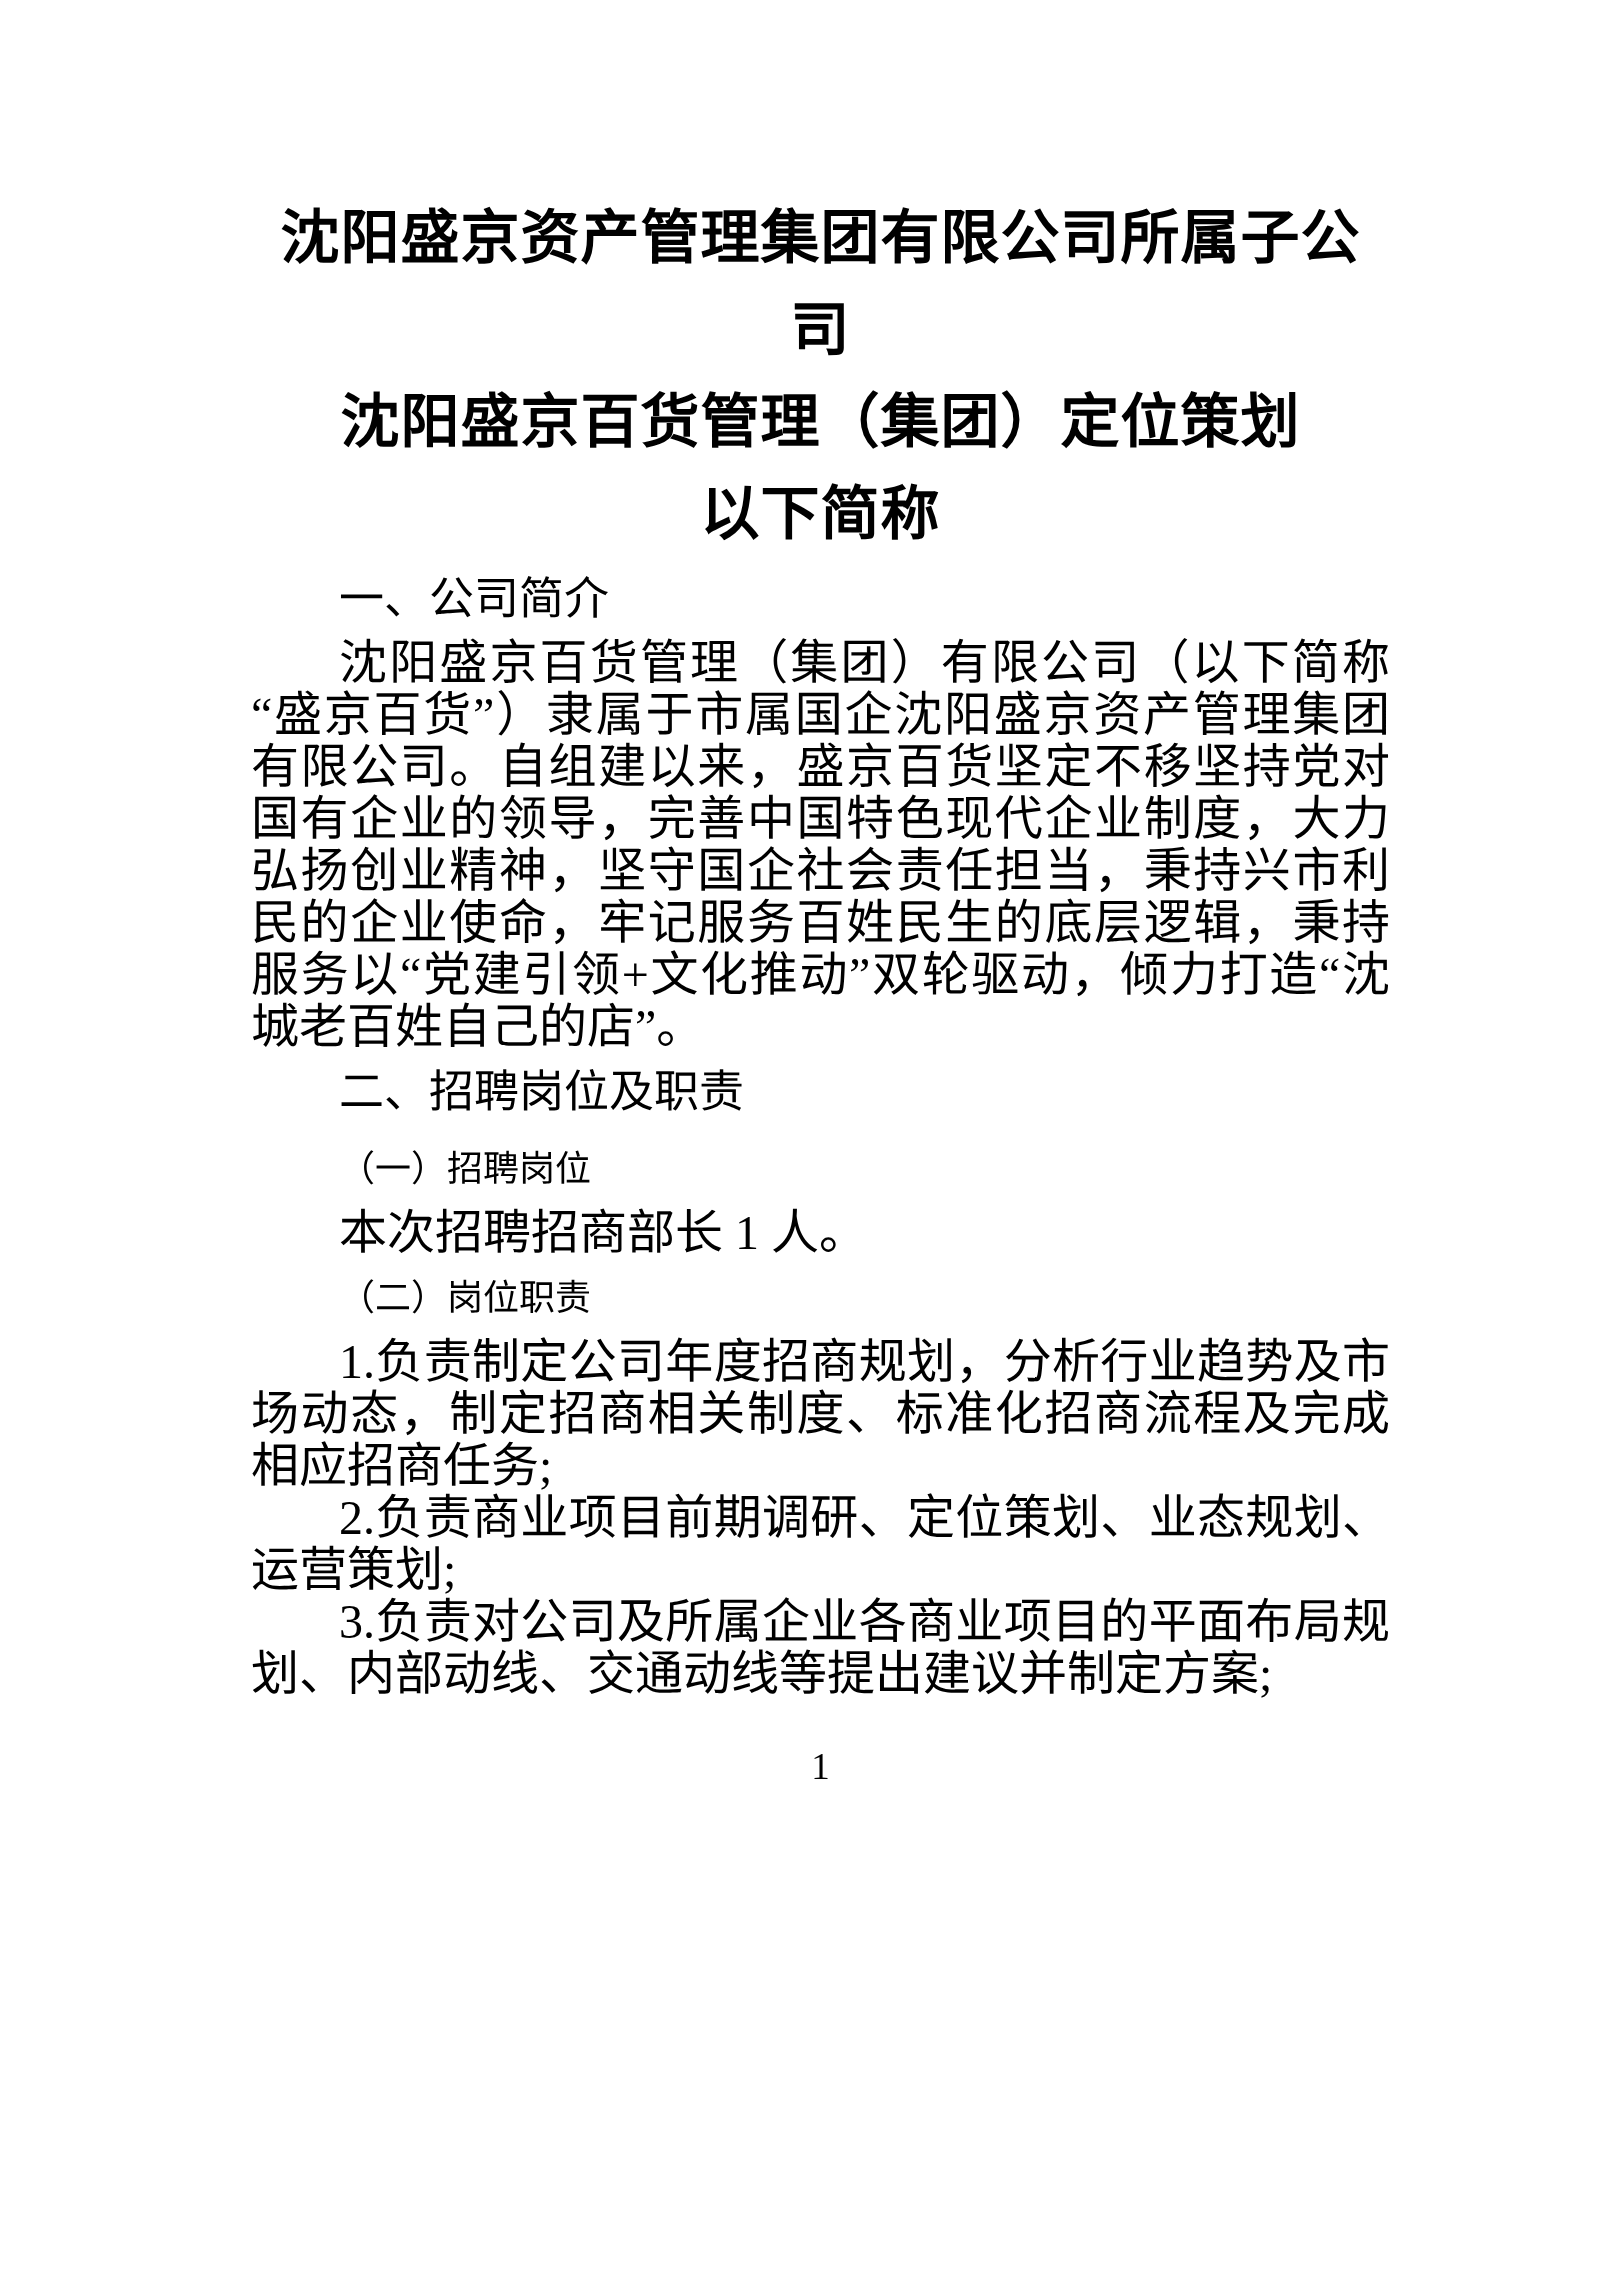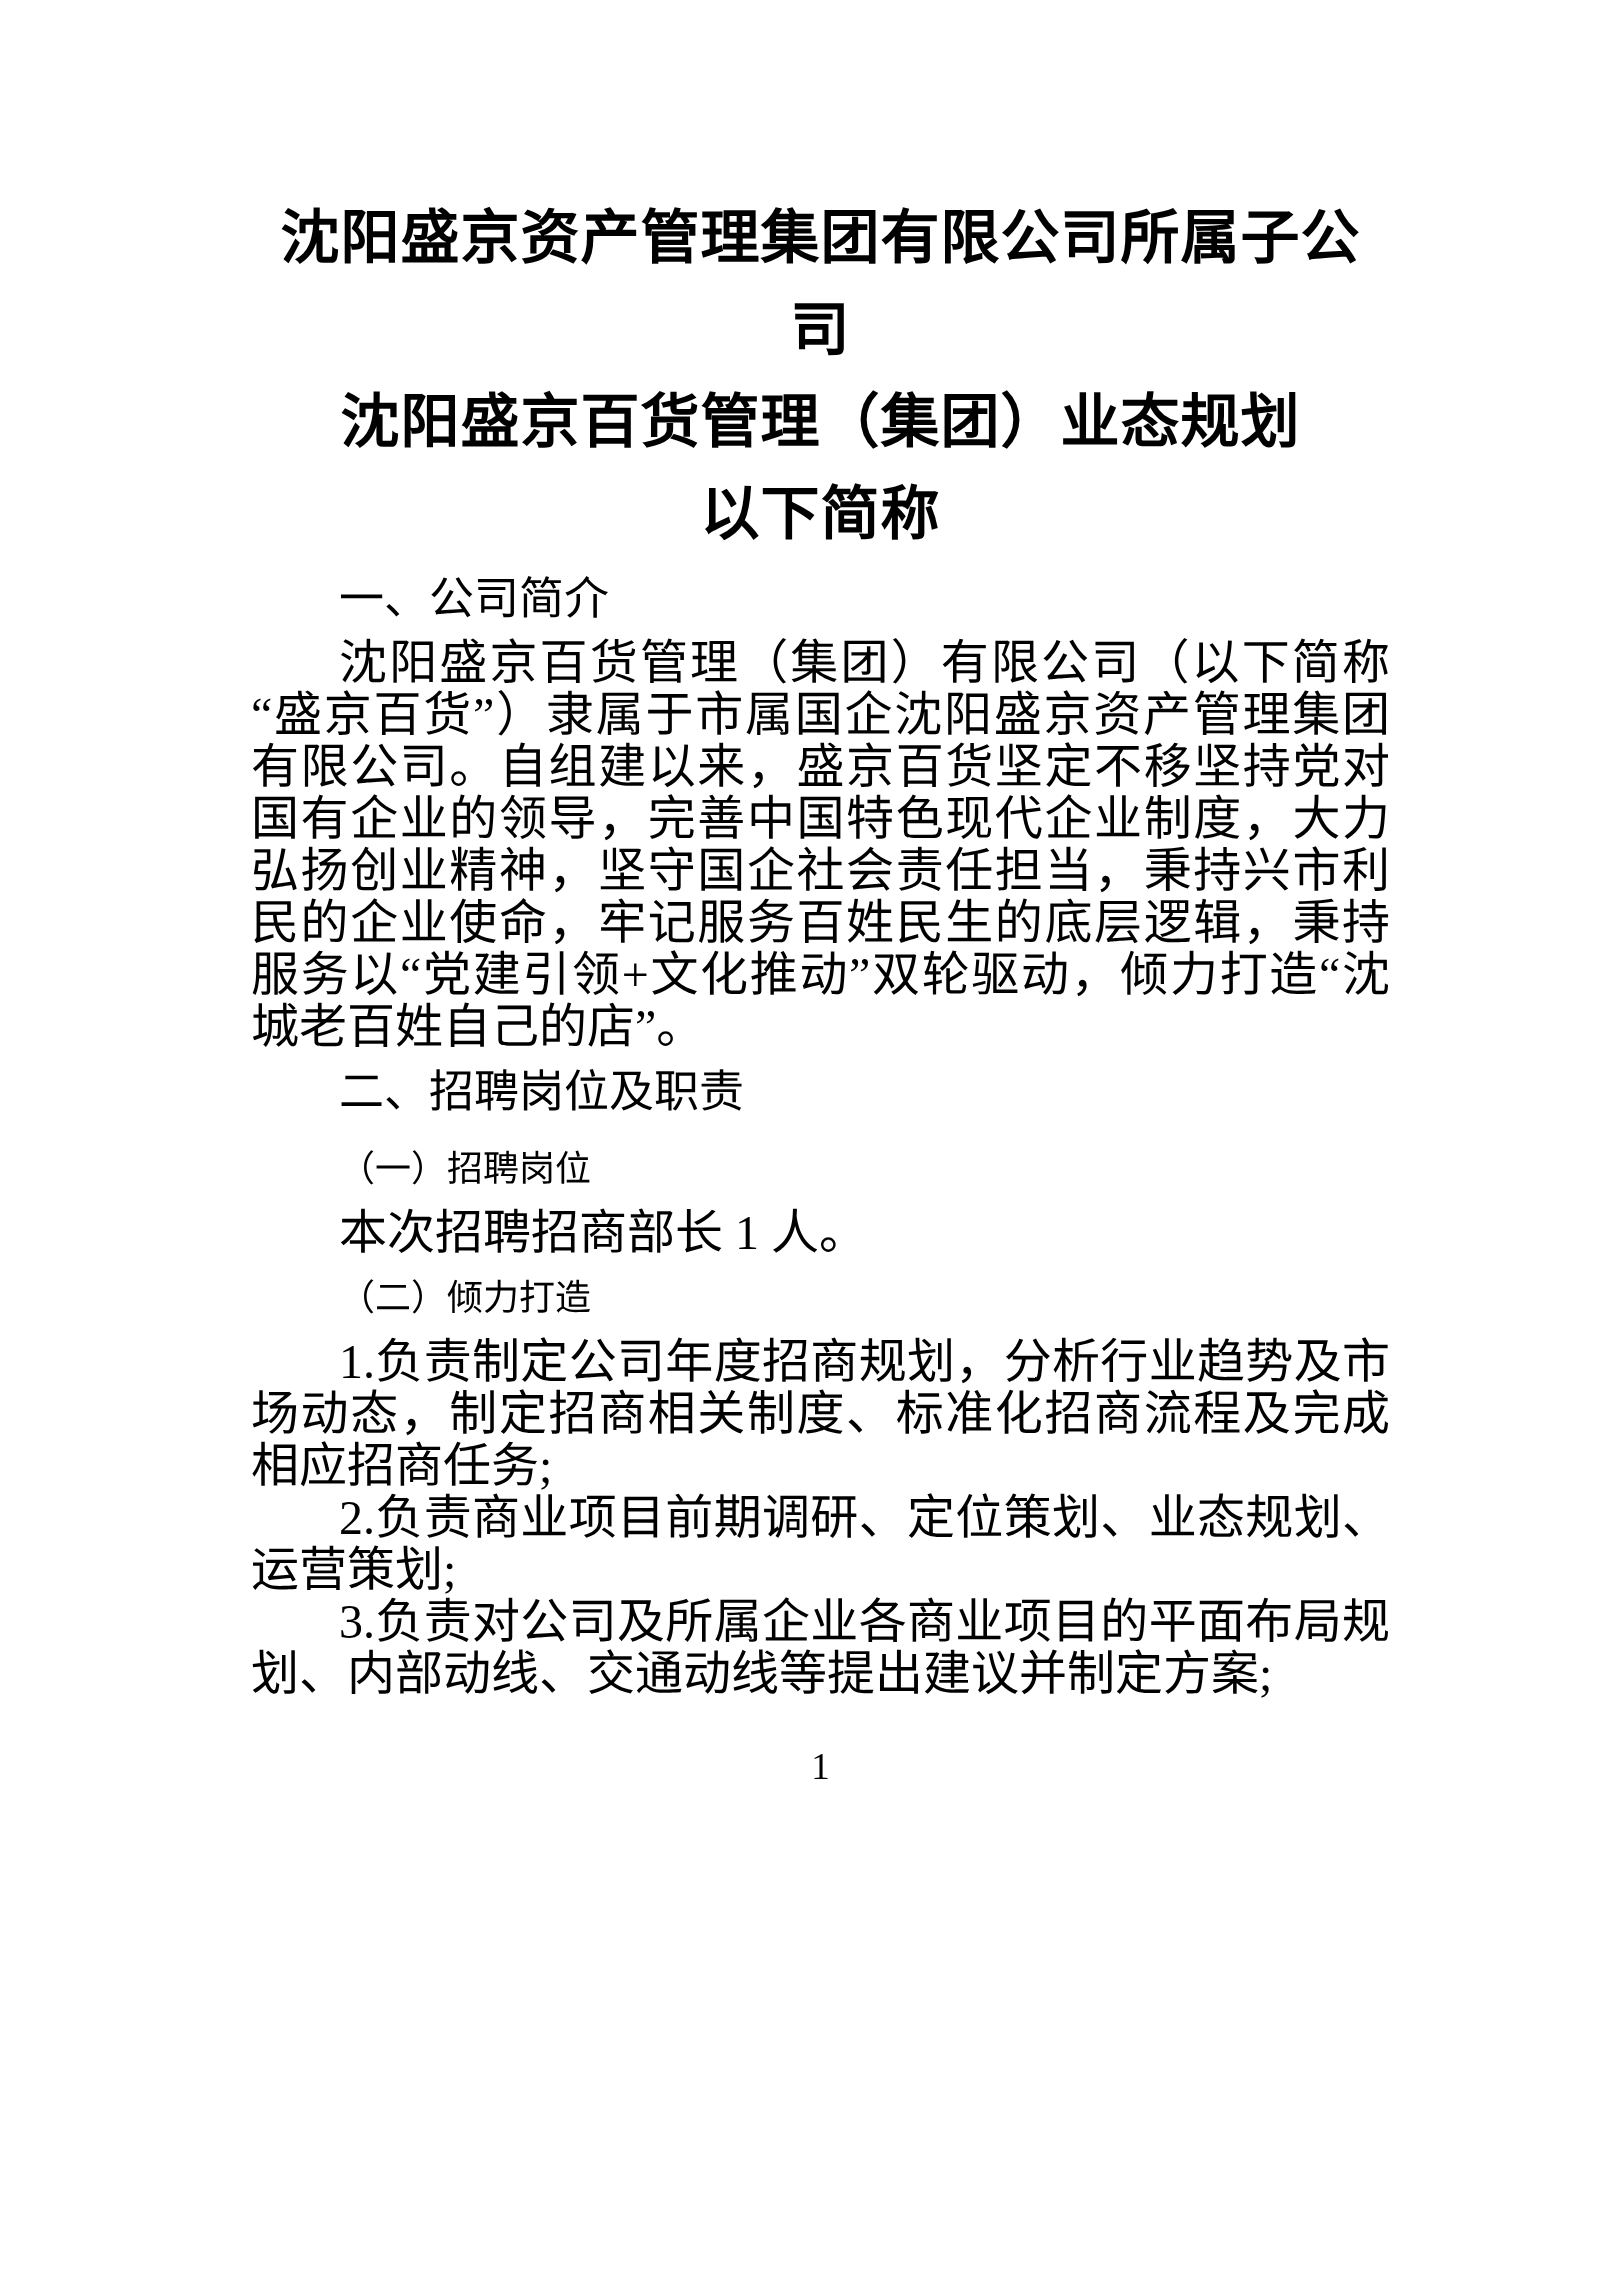--- a/index.html
+++ b/index.html
@@ -56,35 +56,35 @@
     line-height: 77px;
   }
 </style>
 </head>
 <body>
 
 <div class="page">
 
   <div class="title-block">
     <div>沈阳盛京资产管理集团有限公司所属子公司</div>
-    <div>沈阳盛京百货管理（集团）业态规划</div>
+    <div>沈阳盛京百货管理（集团）定位策划</div>
     <div>以下简称</div>
   </div>
 
   <div class="heading-sans">一、公司简介</div>
 
   <div class="body-para">沈阳盛京百货管理（集团）有限公司（以下简称“盛京百货”）隶属于市属国企沈阳盛京资产管理集团有限公司。自组建以来，盛京百货坚定不移坚持党对国有企业的领导，完善中国特色现代企业制度，大力弘扬创业精神，坚守国企社会责任担当，秉持兴市利民的企业使命，牢记服务百姓民生的底层逻辑，秉持服务以“党建引领+文化推动”双轮驱动，倾力打造“沈城老百姓自己的店”。</div>
 
   <div class="heading-sans">二、招聘岗位及职责</div>
 
   <div class="kai-para">（一）招聘岗位</div>
 
   <div class="body-para">本次招聘招商部长 1 人。</div>
 
-  <div class="kai-para">（二）倾力打造</div>
+  <div class="kai-para">（二）岗位职责</div>
 
   <div class="body-para">1.负责制定公司年度招商规划，分析行业趋势及市场动态，制定招商相关制度、标准化招商流程及完成相应招商任务;</div>
 
   <div class="body-para">2.负责商业项目前期调研、定位策划、业态规划、运营策划;</div>
 
   <div class="body-para">3.负责对公司及所属企业各商业项目的平面布局规划、内部动线、交通动线等提出建议并制定方案;</div>
 
 
   <div class="page-number">1</div>
 

